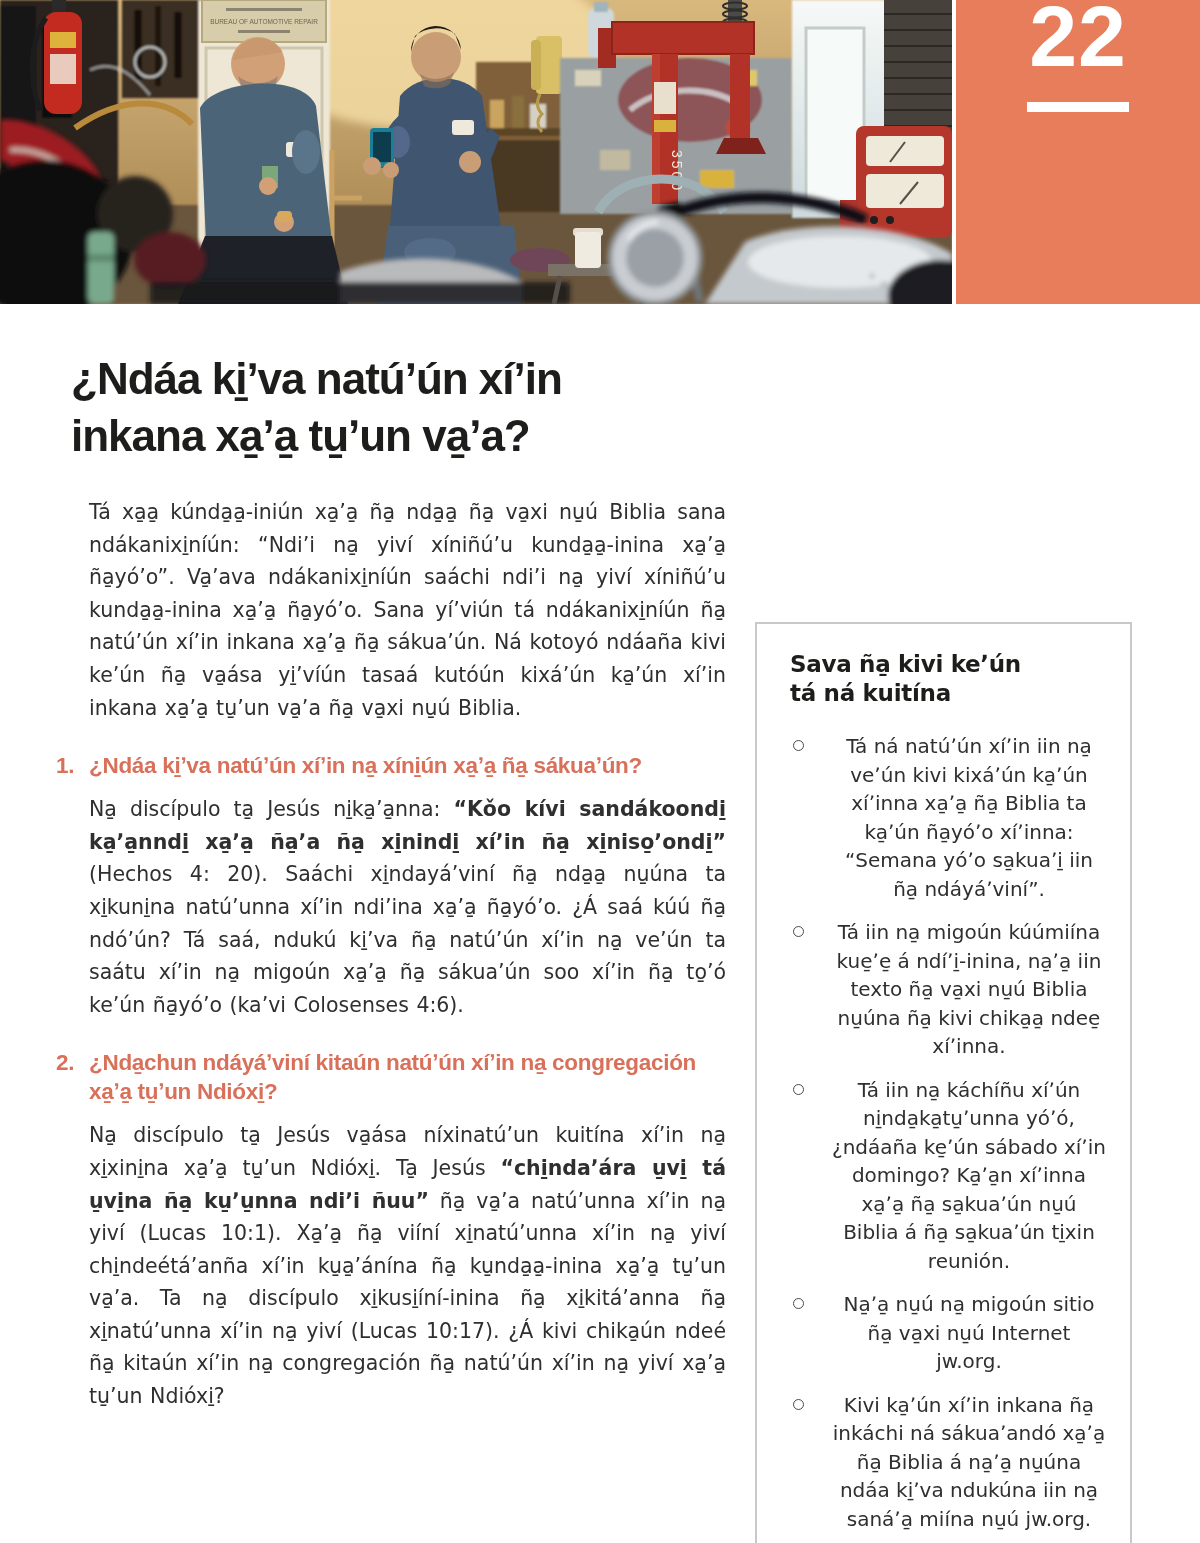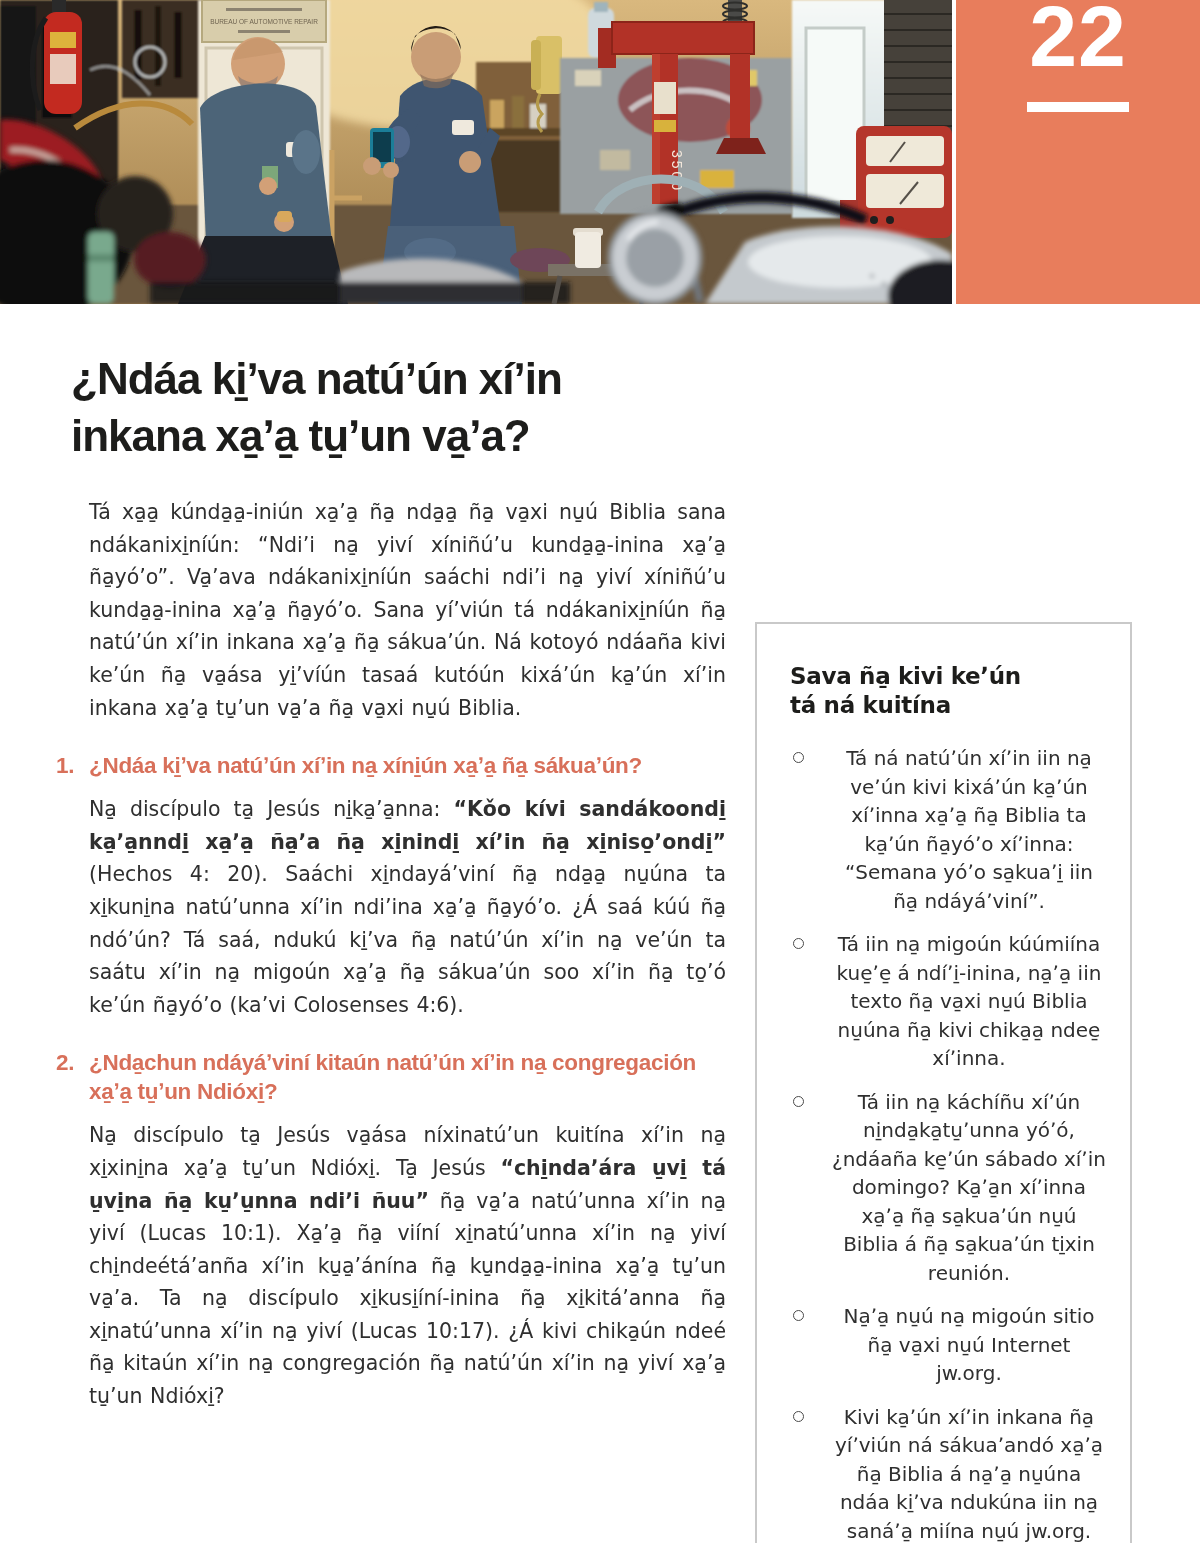--- a/index.html
+++ b/index.html
@@ -35,21 +35,21 @@
     display:flex; margin:27px 0 13px 0; color:var(--question);
     font-family:"Liberation Sans", sans-serif; font-weight:700;
     font-size:22.5px; line-height:29px; letter-spacing:-0.3px;
   }
   .qnum { flex:0 0 33px; }
   .sidebar-box {
     position:absolute; left:755px; top:622px; width:377px; box-sizing:border-box;
     border:2px solid var(--border); background:#ffffff; padding:26px 24px 30px 33px;
   }
   .sidebar-title {
-    margin:12px 0 24px 0; color:#1d1d1b; font-weight:700;
+    margin:0 0 24px 0; color:#1d1d1b; font-weight:700;
     font-size:23px; line-height:29px; letter-spacing:-0.3px;
   }
   .sidebar-box ul { list-style:none; margin:0; padding:0;text-align:center; }
   .sidebar-box li {
     position:relative; padding-left:42px; margin:0 0 15px 0;
     font-size:20px; line-height:28.5px; color:var(--ink);
   }
   .sidebar-box li::before {
     content:""; position:absolute; left:3px; top:8px; width:11px; height:11px;
     border:1.5px solid #4a4a4a; border-radius:50%; box-sizing:border-box;
@@ -300,17 +300,17 @@
   <aside class="sidebar-box">
     <h3 class="sidebar-title">
       <span>Sava ña̱ kivi keʼún</span><br>
       <span>tá ná kuitína</span>
     </h3>
     <ul>
         <li>Tá ná natúʼún xíʼin iin na̱ veʼún kivi kixáʼún ka̱ʼún xíʼinna xa̱ʼa̱ ña̱ Biblia ta ka̱ʼún ña̱yóʼo xíʼinna: “Semana yóʼo sa̱kuaʼi̱ iin ña̱ ndáyáʼviní”.</li>
         <li>Tá iin na̱ migoún kúúmiína kue̱ʼe̱ á ndíʼi̱-inina, na̱ʼa̱ iin texto ña̱ va̱xi nu̱ú Biblia nu̱úna ña̱ kivi chika̱a̱ ndee̱ xíʼinna.</li>
         <li>Tá iin na̱ káchíñu xíʼún ni̱nda̱ka̱tu̱ʼunna yóʼó, ¿ndáaña ke̱ʼún sábado xíʼin domingo? Ka̱ʼa̱n xíʼinna xa̱ʼa̱ ña̱ sa̱kuaʼún nu̱ú Biblia á ña̱ sa̱kuaʼún ti̱xin reunión.</li>
         <li>Na̱ʼa̱ nu̱ú na̱ migoún sitio ña̱ va̱xi nu̱ú Internet jw.org.</li>
-        <li>Kivi ka̱ʼún xíʼin inkana ña̱ yíʼviún ná sákuaʼandó xa̱ʼa̱ ña̱ Biblia á na̱ʼa̱ nu̱úna ndáa ki̱ʼva ndukúna iin na̱ sanáʼa̱ miína nu̱ú jw.org.</li>
+        <li>Kivi ka̱ʼún xíʼin inkana ña̱ inkáchi ná sákuaʼandó xa̱ʼa̱ ña̱ Biblia á na̱ʼa̱ nu̱úna ndáa ki̱ʼva ndukúna iin na̱ sanáʼa̱ miína nu̱ú jw.org.</li>
       </ul>
   </aside>
 
 </div>
 
 </body></html>

